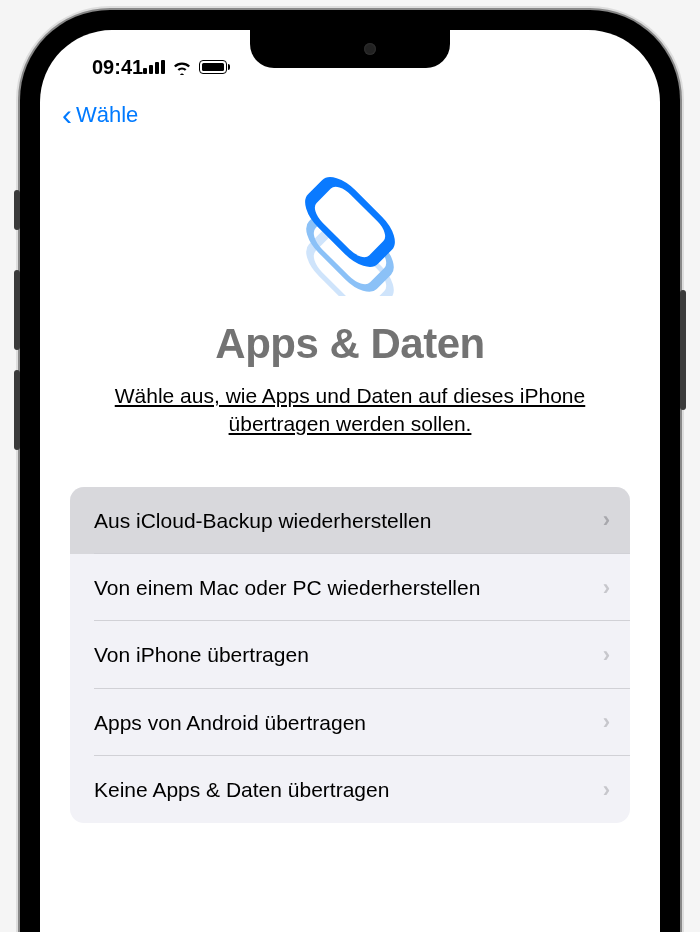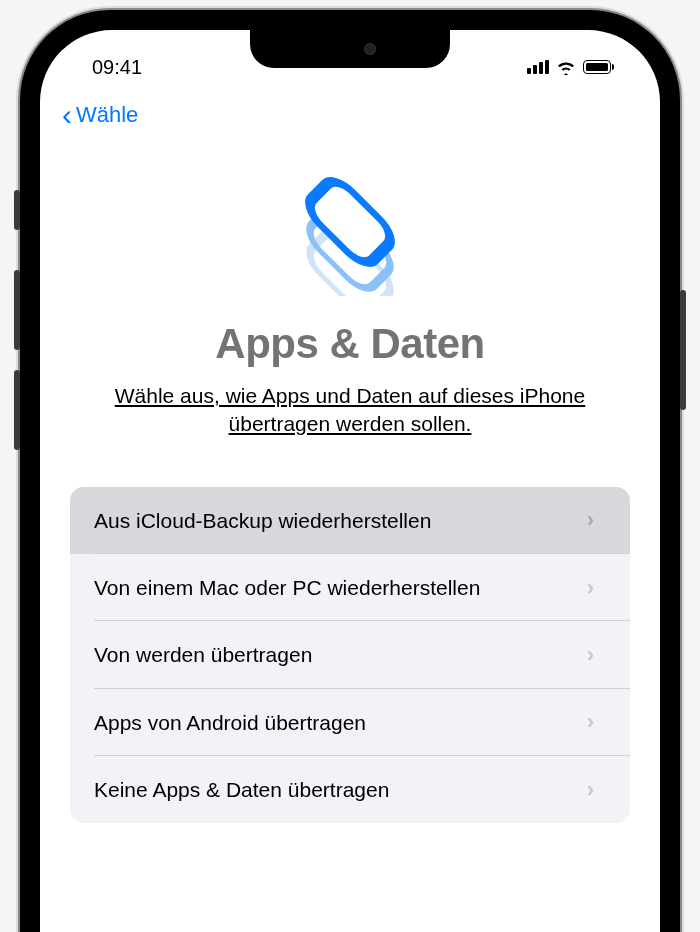--- a/index.html
+++ b/index.html
@@ -69,26 +69,25 @@
     .notch-camera {
       width: 12px;
       height: 12px;
       background: #222;
       border-radius: 50%;
       margin-left: 40px;
       box-shadow: inset 0 0 2px #444;
     }
     .status-bar {
       display: flex;
-      justify-content: space-between;
       align-items: center;
       padding: 18px 40px 0;
       height: 56px;
       font-size: 20px;
-      font-weight: 400;
+      font-weight: 700;
     }
     .status-left { padding-left: 12px; }
     .status-right {
       display: flex;
       align-items: center;
       gap: 7px;
       padding-right: 6px;
     }
     .signal-bars {
       display: flex;
@@ -176,21 +175,21 @@
     .options-list {
       background: #f2f2f7;
       border-radius: 14px;
       overflow: hidden;
       text-align: left;
     }
     .option-item {
       display: flex;
       align-items: center;
       justify-content: space-between;
-      padding: 20px 36px 20px 24px;
+      padding: 20px 20px 20px 24px;
       font-size: 21px;
       color: #000;
       cursor: pointer;
       min-height: 66px;
       position: relative;
     }
     .option-item:not(:last-child)::after {
       content: '';
       position: absolute;
       bottom: 0;
@@ -282,21 +281,21 @@
         <div class="options-list">
           <div class="option-item selected">
             <span class="option-label">Aus iCloud-Backup wiederherstellen</span>
             <span class="chevron-right">›</span>
           </div>
           <div class="option-item">
             <span class="option-label">Von einem Mac oder PC wiederherstellen</span>
             <span class="chevron-right">›</span>
           </div>
           <div class="option-item">
-            <span class="option-label">Von werden übertragen</span>
+            <span class="option-label">Von iPhone übertragen</span>
             <span class="chevron-right">›</span>
           </div>
           <div class="option-item">
             <span class="option-label">Apps von Android übertragen</span>
             <span class="chevron-right">›</span>
           </div>
           <div class="option-item">
             <span class="option-label">Keine Apps &amp; Daten übertragen</span>
             <span class="chevron-right">›</span>
           </div>

